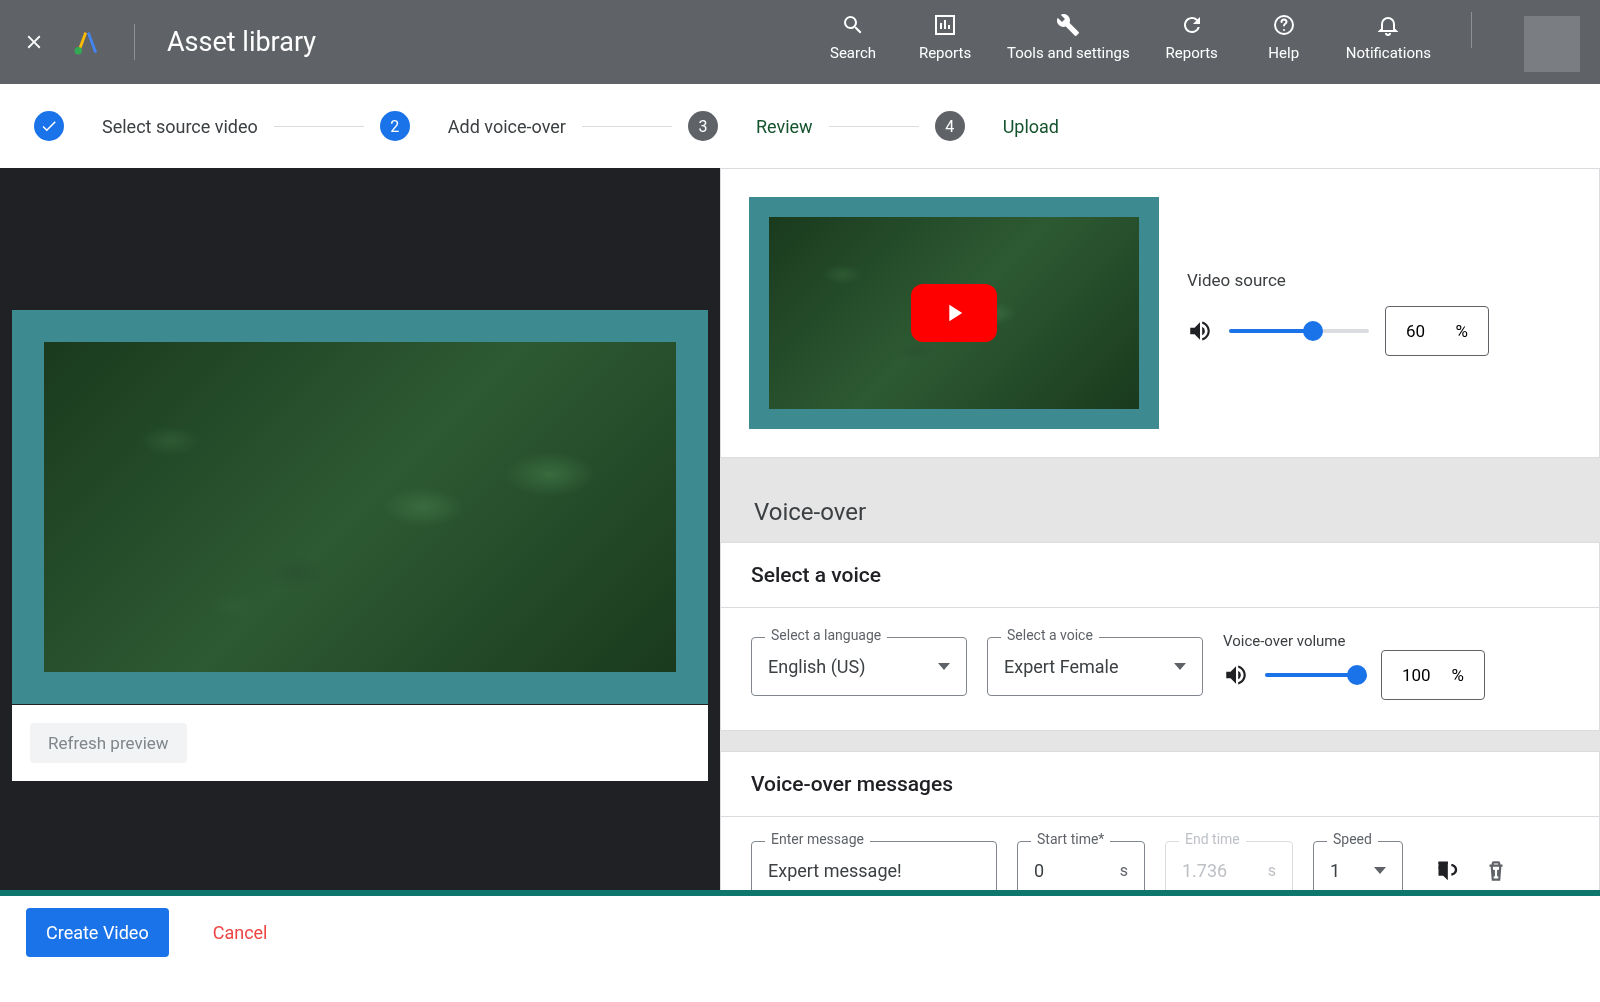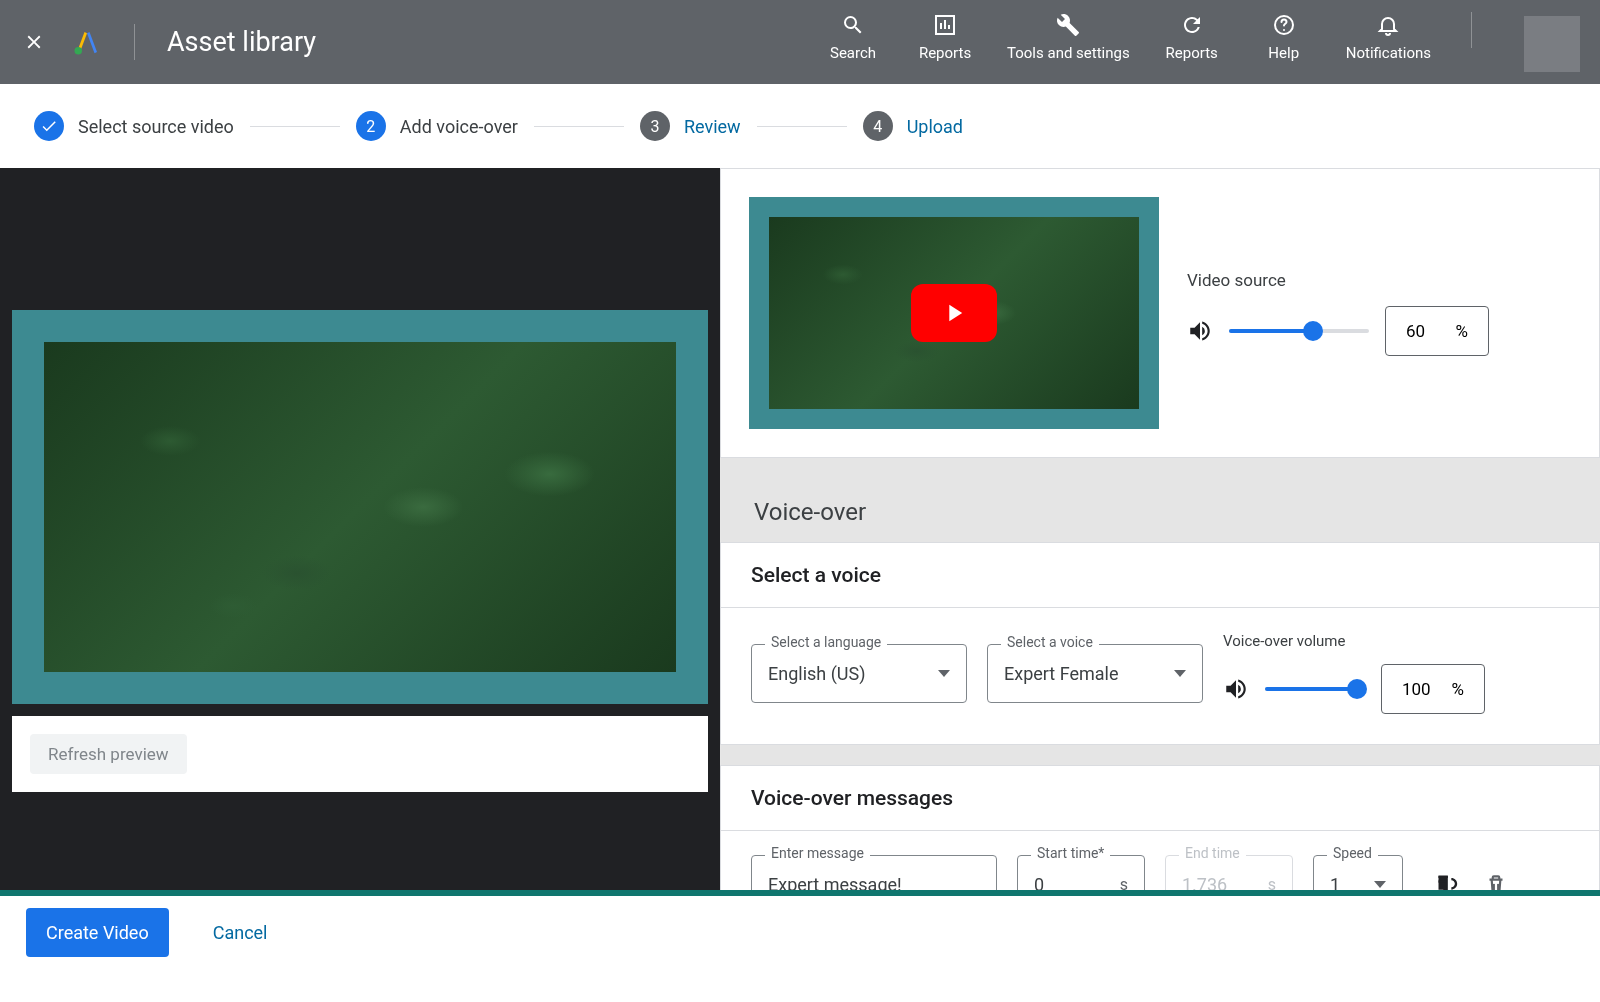--- a/index.html
+++ b/index.html
@@ -18,37 +18,37 @@
 .header-tool-label { text-align: center; line-height: 1.2; }
 .avatar-box { width: 56px; height: 56px; background: #7a7d82; margin-left: 12px; margin-top: 4px; }
 
 
 .stepper { background: #fff; height: 84px; display: flex; align-items: center; padding: 0 34px; gap: 0; }
 .step { display: flex; align-items: center; gap: 14px; }
 .step-circle { width: 30px; height: 30px; border-radius: 50%; display: flex; align-items: center; justify-content: center; color: #fff; font-size: 16px; }
 .step-circle.done { background: #1a73e8; }
 .step-circle.active { background: #1a73e8; }
 .step-circle.pending { background: #5f6368; }
-.step-label { font-size: 18px; color: #3c4043; }
-.step-label.faded { color: #0369a1; }
+.step-label { font-size: 18px; color: #3c4043; margin-left: 24px; }
+.step-label.faded { color: #14532d; }
 .step-line { width: 90px; height: 1px; background: #dadce0; margin: 0 16px; }
 
 
 .main { display: flex; height: 722px; }
 .left-panel { width: 720px; background: #202124; display: flex; flex-direction: column; align-items: center; padding: 12px; }
 .preview-wrap { background: #3d8a91; padding: 32px; margin-top: 130px; width: 696px; }
 .preview-img { width: 100%; height: 330px; background: #1a3a1e; background-image:
   radial-gradient(ellipse 60px 30px at 20% 30%, #2d5a32 0%, transparent 50%),
   radial-gradient(ellipse 80px 40px at 60% 50%, #3a6b3f 0%, transparent 50%),
   radial-gradient(ellipse 70px 35px at 40% 70%, #2a5230 0%, transparent 50%),
   radial-gradient(ellipse 90px 45px at 80% 40%, #386b3e 0%, transparent 50%),
   radial-gradient(ellipse 50px 25px at 30% 80%, #2e5c34 0%, transparent 50%),
   linear-gradient(135deg, #1a3a1e 0%, #2d5a32 50%, #1a3a1e 100%);
 }
-.preview-bar { background: #fff; width: 696px; padding: 18px; margin-top: 12px; }
+.preview-bar { background: #fff; width: 696px; padding: 18px; margin-top: 1px; }
 .refresh-btn { background: #f1f3f4; border: none; padding: 10px 18px; font-size: 17px; color: #80868b; border-radius: 4px; cursor: pointer; }
 
 .right-panel { flex: 1; background: #e5e5e5; overflow-y: auto; padding-bottom: 20px; }
 .card { background: #fff; margin: 0; border: 1px solid #dadce0; }
 .video-card { display: flex; padding: 28px; gap: 28px; align-items: center; margin-bottom: 20px; }
 .video-thumb { background: #3d8a91; padding: 20px; width: 410px; position: relative; }
 .video-thumb-img { width: 100%; height: 192px; background: #1a3a1e; background-image:
   radial-gradient(ellipse 40px 20px at 20% 30%, #2d5a32 0%, transparent 50%),
   radial-gradient(ellipse 50px 25px at 60% 50%, #3a6b3f 0%, transparent 50%),
   radial-gradient(ellipse 45px 22px at 40% 70%, #2a5230 0%, transparent 50%),
@@ -70,27 +70,27 @@
 .field { position: relative; }
 .field-label { position: absolute; top: -10px; left: 14px; background: #fff; padding: 0 6px; font-size: 14px; color: #5f6368; }
 .field-box { border: 1px solid #80868b; border-radius: 4px; padding: 18px 16px; font-size: 18px; color: #3c4043; min-height: 58px; display: flex; align-items: center; justify-content: space-between; gap: 16px; }
 .field-box.disabled { color: #bdc1c6; border-color: #dadce0; }
 .field-select { width: 216px; }
 .field-msg { width: 246px; }
 .field-time { width: 128px; }
 .field-speed { width: 90px; }
 .unit { color: #5f6368; font-size: 16px; }
 
-.voice-vol-section { display: flex; flex-direction: column; gap: 14px; justify-content: flex-end; }
+.voice-vol-section { display: flex; flex-direction: column; gap: 0; justify-content: flex-end; }
 .side-icons { display: flex; gap: 20px; align-items: center; margin-left: 12px; }
 
 
 .footer { background: #fff; height: 78px; display: flex; align-items: center; padding: 0 26px; gap: 44px; border-top: 6px solid #0f766e; }
 .btn-primary { background: #1a73e8; color: #fff; border: none; padding: 14px 20px; font-size: 18px; border-radius: 4px; cursor: pointer; }
-.btn-text { background: none; border: none; font-size: 18px; color: #0369a1; cursor: pointer; }
+.btn-text { background: none; border: none; font-size: 18px; color: #ef4444; cursor: pointer; }
 
 .chevron { width: 0; height: 0; border-left: 6px solid transparent; border-right: 6px solid transparent; border-top: 7px solid #5f6368; }
 svg { display: block; }
 </style>
 </head>
 <body>
 
 <div class="header">
   <div class="header-left">
     <div class="close-btn">

